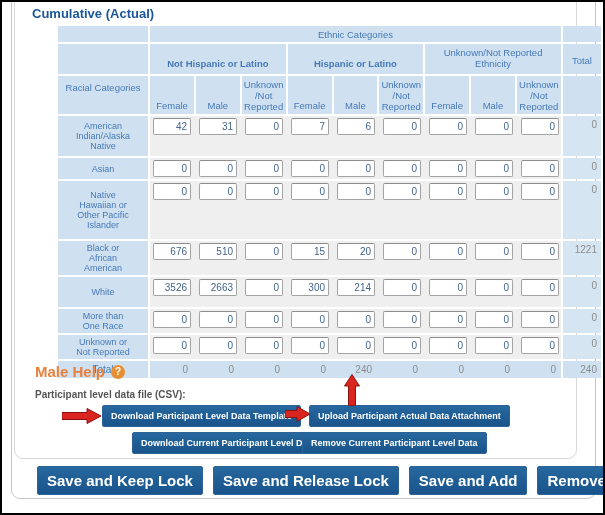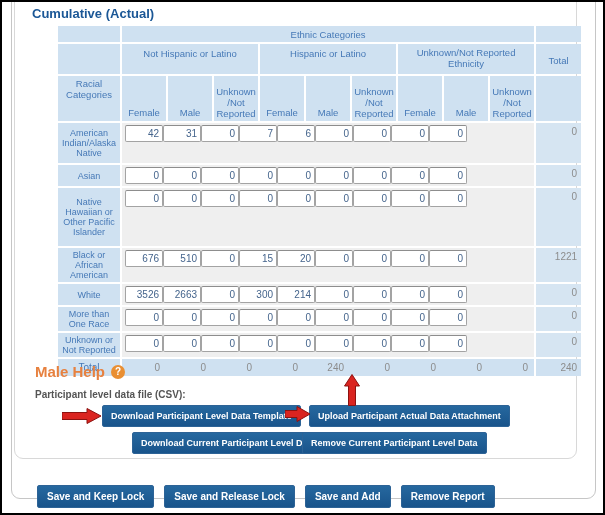--- a/index.html
+++ b/index.html
@@ -11,44 +11,44 @@
   .panel{position:absolute;background:#fff;border-radius:9px;}
   .outer-panel{left:9px;top:-16px;width:583px;height:511px;border:1px solid #c6c6c6;}
   .inner-panel{left:12px;top:-16px;width:561px;height:471px;border:1px solid #d8d8d8;}
 
   .page-title{position:absolute;left:30px;top:4px;font-size:13px;font-weight:bold;color:#1b5796;}
 
   table.cum{position:absolute;left:30px;top:22px;border-collapse:separate;border-spacing:2px;table-layout:fixed;margin-left:24px;}
   table.cum td{box-sizing:border-box;}
   td.h{background:#cfe1f1;color:#4679b7;text-align:center;font-size:9.5px;vertical-align:bottom;padding:2px;}
   td.h.top{vertical-align:middle;}
-  td.grp{padding-bottom:15px;}
-  td.rlabel{background:#cfe1f1;color:#4679b7;text-align:center;font-size:9px;vertical-align:middle;padding:1px 4px;}
+  td.grp{padding-bottom:5px;font-weight:bold;}
+  td.rlabel{background:#cfe1f1;color:#4679b7;text-align:center;font-size:9px;vertical-align:middle;padding:1px 18px;}
   td.band{background:#efefef;vertical-align:top;padding:2px 0 0 3px;}
   td.band.blue{background:#cfe1f1;padding-top:3px;}
-  .inputs{display:flex;}
+  .inputs{display:flex;gap:8px;}
   .inputs input{
     box-sizing:border-box;width:38px;height:17px;border:1px solid #a3a3a3;border-top-color:#8d8d8d;
     border-radius:2px;background:#fff;text-align:right;font-size:10px;color:#44648c;
     padding:0 3px;font-family:inherit;margin:0;
   }
   td.rtotal{background:#d6e5f2;color:#8c8c8c;font-size:10px;text-align:right;vertical-align:top;padding:3px 4px 0 0;}
   .totals{display:flex;gap:8px;}
   .totals span{display:inline-block;width:38px;text-align:right;font-size:10px;color:#8c8c8c;padding-right:3px;box-sizing:border-box;}
   td.tlabel{background:#cfe1f1;color:#4679b7;font-size:10px;text-align:center;vertical-align:middle;}
 
   .need-help{position:absolute;left:33px;top:361px;font-size:15px;font-weight:600;color:#e7813f;display:flex;align-items:center;gap:6px;}
   .help-icon{display:inline-flex;width:14px;height:14px;border-radius:50%;background:#e98f33;color:#fff;
     font-size:10px;font-weight:bold;align-items:center;justify-content:center;cursor:pointer;}
   .file-label{position:absolute;left:33px;top:387px;font-size:10px;font-weight:bold;color:#555;}
 
   .btn{position:absolute;background:linear-gradient(#26689f,#19548b);color:#fff;font-weight:bold;font-size:9px;
     padding:5px 8px;border:1px solid #2d6396;border-radius:2px;white-space:nowrap;font-family:inherit;cursor:pointer;}
   .actions-row{position:absolute;left:35px;top:464px;display:flex;gap:10px;}
-  .actions-row .btn{position:static;font-size:10px;padding:5px 9px;margin-top:19px;}
+  .actions-row .btn{position:static;font-size:15px;padding:5px 9px;}
   .btn-gray{background:linear-gradient(#b3b3b3,#9d9d9d);color:#e2e2e2;border-color:#939393;}
 
   .arrow{position:absolute;z-index:10;}
   .arrow svg{display:block;}
 </style>
 </head>
 <body>
 
 <div class="panel outer-panel"></div>
 <div class="panel inner-panel"></div>
@@ -161,21 +161,21 @@
       <input value="20" style="">
       <input value="0" style="">
       <input value="0" style="">
       <input value="0" style="">
       <input value="0" style="">
     </div>
         </td>
     <td class="rtotal">1221</td>
   </tr>
 
-  <tr style="height:21px">
+  <tr style="height:30px">
     <td class="rlabel">White</td>
     <td class="band" colspan="9">
           <div class="inputs">
       <input value="3526" style="">
       <input value="2663" style="">
       <input value="0" style="">
       <input value="300" style="">
       <input value="214" style="">
       <input value="0" style="">
       <input value="0" style="">

